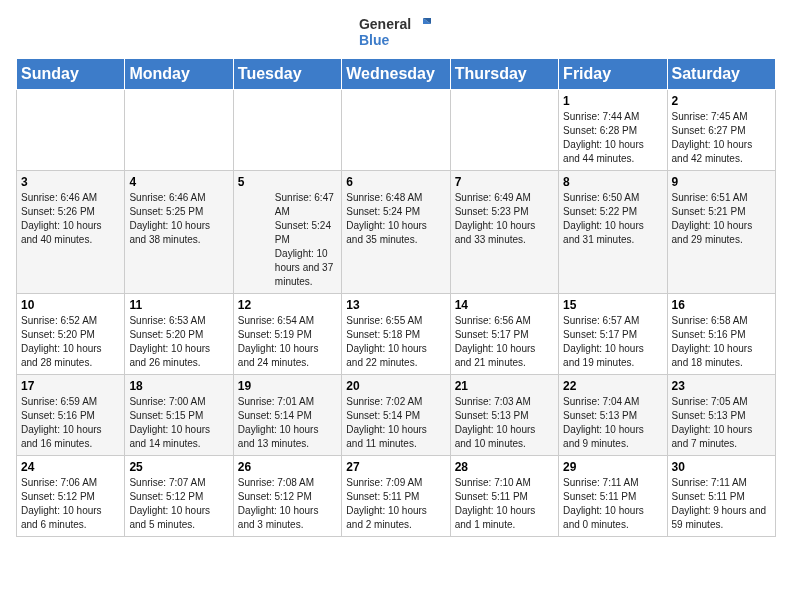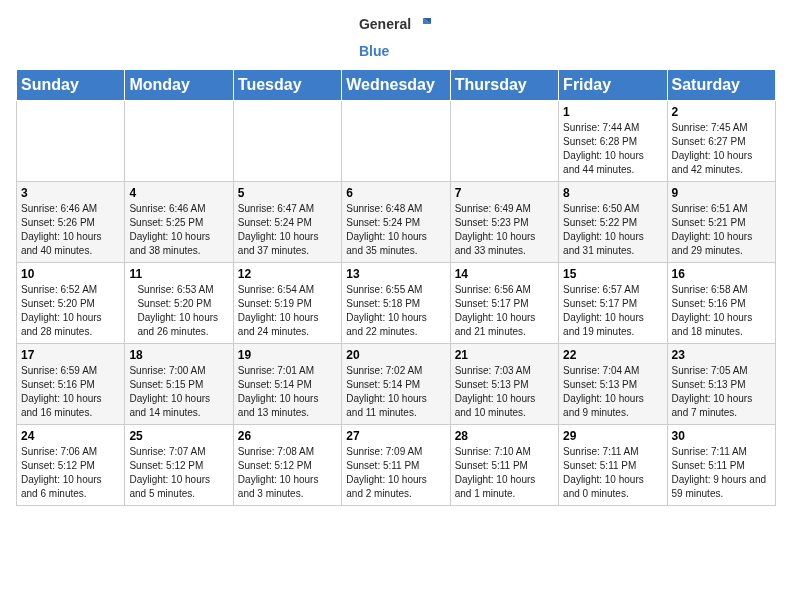--- a/index.html
+++ b/index.html
@@ -80,21 +80,21 @@
 <div class="header-area">
   <div class="logo">
     <div style="display:flex;flex-direction:column;align-items:flex-start;">
       <div style="display:flex;align-items:center;gap:2px;">
         <span style="font-size:14px;font-weight:bold;color:#333;">General</span>
         <svg width="20" height="16" viewBox="0 0 20 16">
           <polygon points="10,2 18,8 10,8" fill="#3d7cc9"></polygon>
           <polygon points="10,2 18,2 18,8" fill="#2a60a0"></polygon>
         </svg>
       </div>
-      <span style="font-size:14px;font-weight:bold;color:#3d7cc9;margin-top:11px;">Blue</span>
+      <span style="font-size:14px;font-weight:bold;color:#3d7cc9;">Blue</span>
     </div>
   </div>
   <div class="title-area">
     <div class="main-title"></div>
     <div class="sub-title"></div>
   </div>
 </div>
 
 <table>
   <thead>
@@ -136,21 +136,21 @@
 Daylight: 10 hours and 40 minutes.</div>
         </td>
         <td>
           <div class="day-number">4</div>
           <div class="day-info" style="white-space: pre-line;">Sunrise: 6:46 AM
 Sunset: 5:25 PM
 Daylight: 10 hours and 38 minutes.</div>
         </td>
         <td>
           <div class="day-number">5</div>
-          <div class="day-info" style="white-space: pre-line;">Sunrise: 6:47 AM
+          <div class="day-info" style="white-space: pre-line; margin-left: 37px;">Sunrise: 6:47 AM
 Sunset: 5:24 PM
 Daylight: 10 hours and 37 minutes.</div>
         </td>
         <td>
           <div class="day-number">6</div>
           <div class="day-info" style="white-space: pre-line;">Sunrise: 6:48 AM
 Sunset: 5:24 PM
 Daylight: 10 hours and 35 minutes.</div>
         </td>
         <td>
@@ -174,21 +174,21 @@
       </tr>
       <tr>
         <td>
           <div class="day-number">10</div>
           <div class="day-info" style="white-space: pre-line;">Sunrise: 6:52 AM
 Sunset: 5:20 PM
 Daylight: 10 hours and 28 minutes.</div>
         </td>
         <td>
           <div class="day-number">11</div>
-          <div class="day-info" style="white-space: pre-line; margin-left: 8px;">Sunrise: 6:53 AM
+          <div class="day-info" style="white-space: pre-line;">Sunrise: 6:53 AM
 Sunset: 5:20 PM
 Daylight: 10 hours and 26 minutes.</div>
         </td>
         <td>
           <div class="day-number">12</div>
           <div class="day-info" style="white-space: pre-line;">Sunrise: 6:54 AM
 Sunset: 5:19 PM
 Daylight: 10 hours and 24 minutes.</div>
         </td>
         <td>

